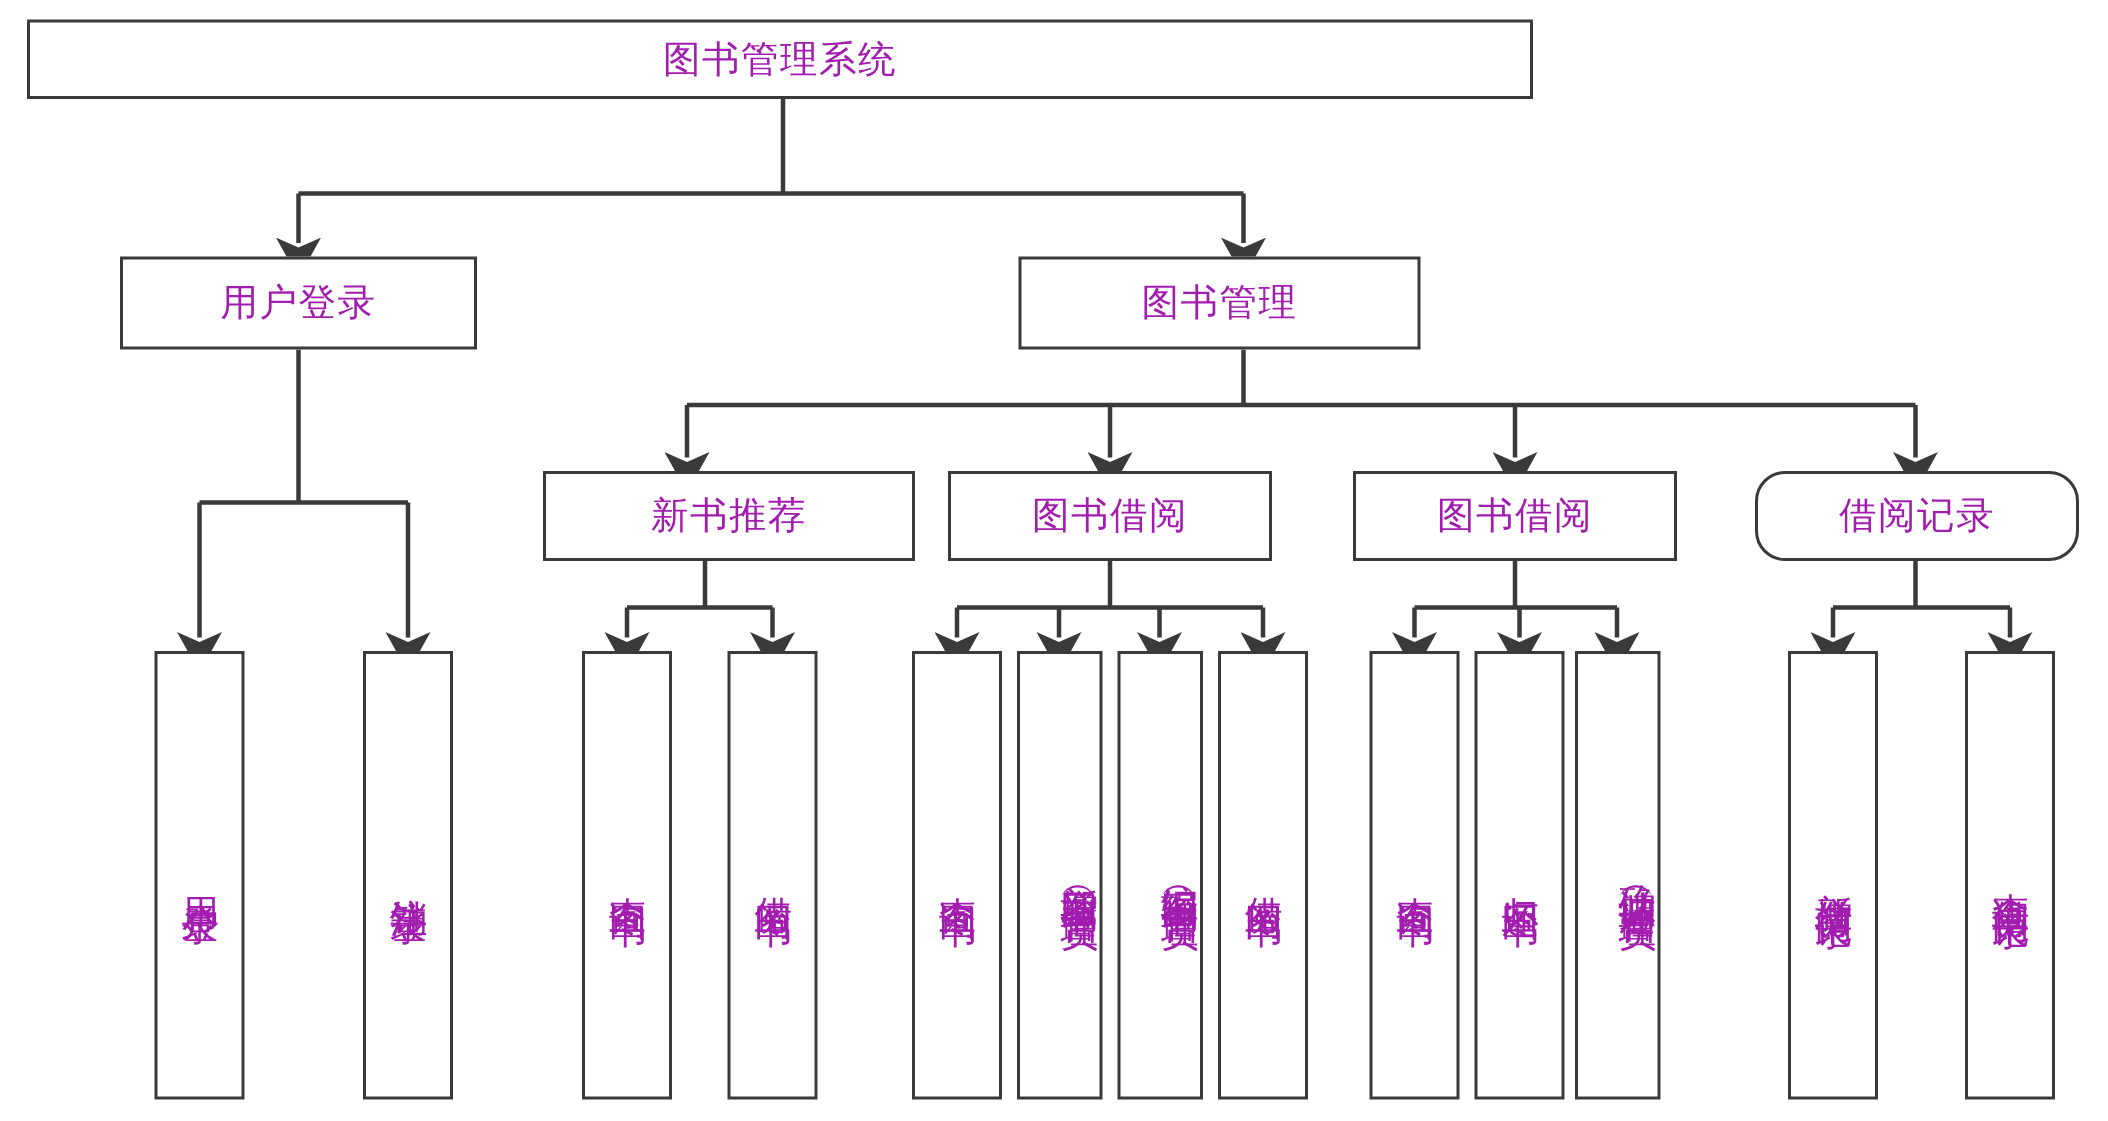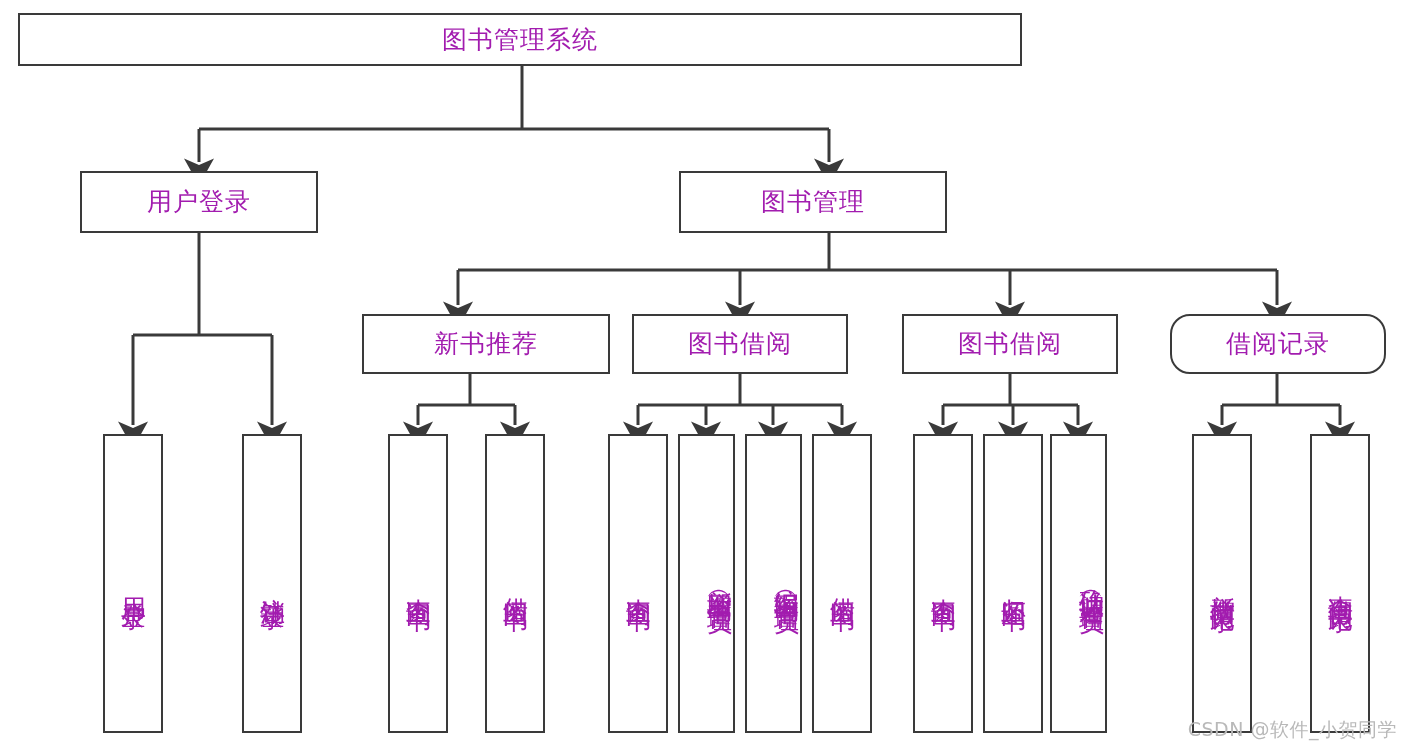--- a/index.html
+++ b/index.html
@@ -175,15 +175,14 @@
         <span class="node-label">确认归还（管理员）</span>
       </div>
       <div class="node-box node-vertical" style="left: 1192px; top: 434px; width: 60px; height: 299px;">
         <span class="node-label">新增借阅记录</span>
       </div>
       <div class="node-box node-vertical" style="left: 1310px; top: 434px; width: 60px; height: 299px;">
         <span class="node-label">查询借阅记录</span>
       </div>
     </div>
 
-  <div id="watermark">CSDN @软件_小贺同学</div>
 
 </div>
 
 </body></html>

